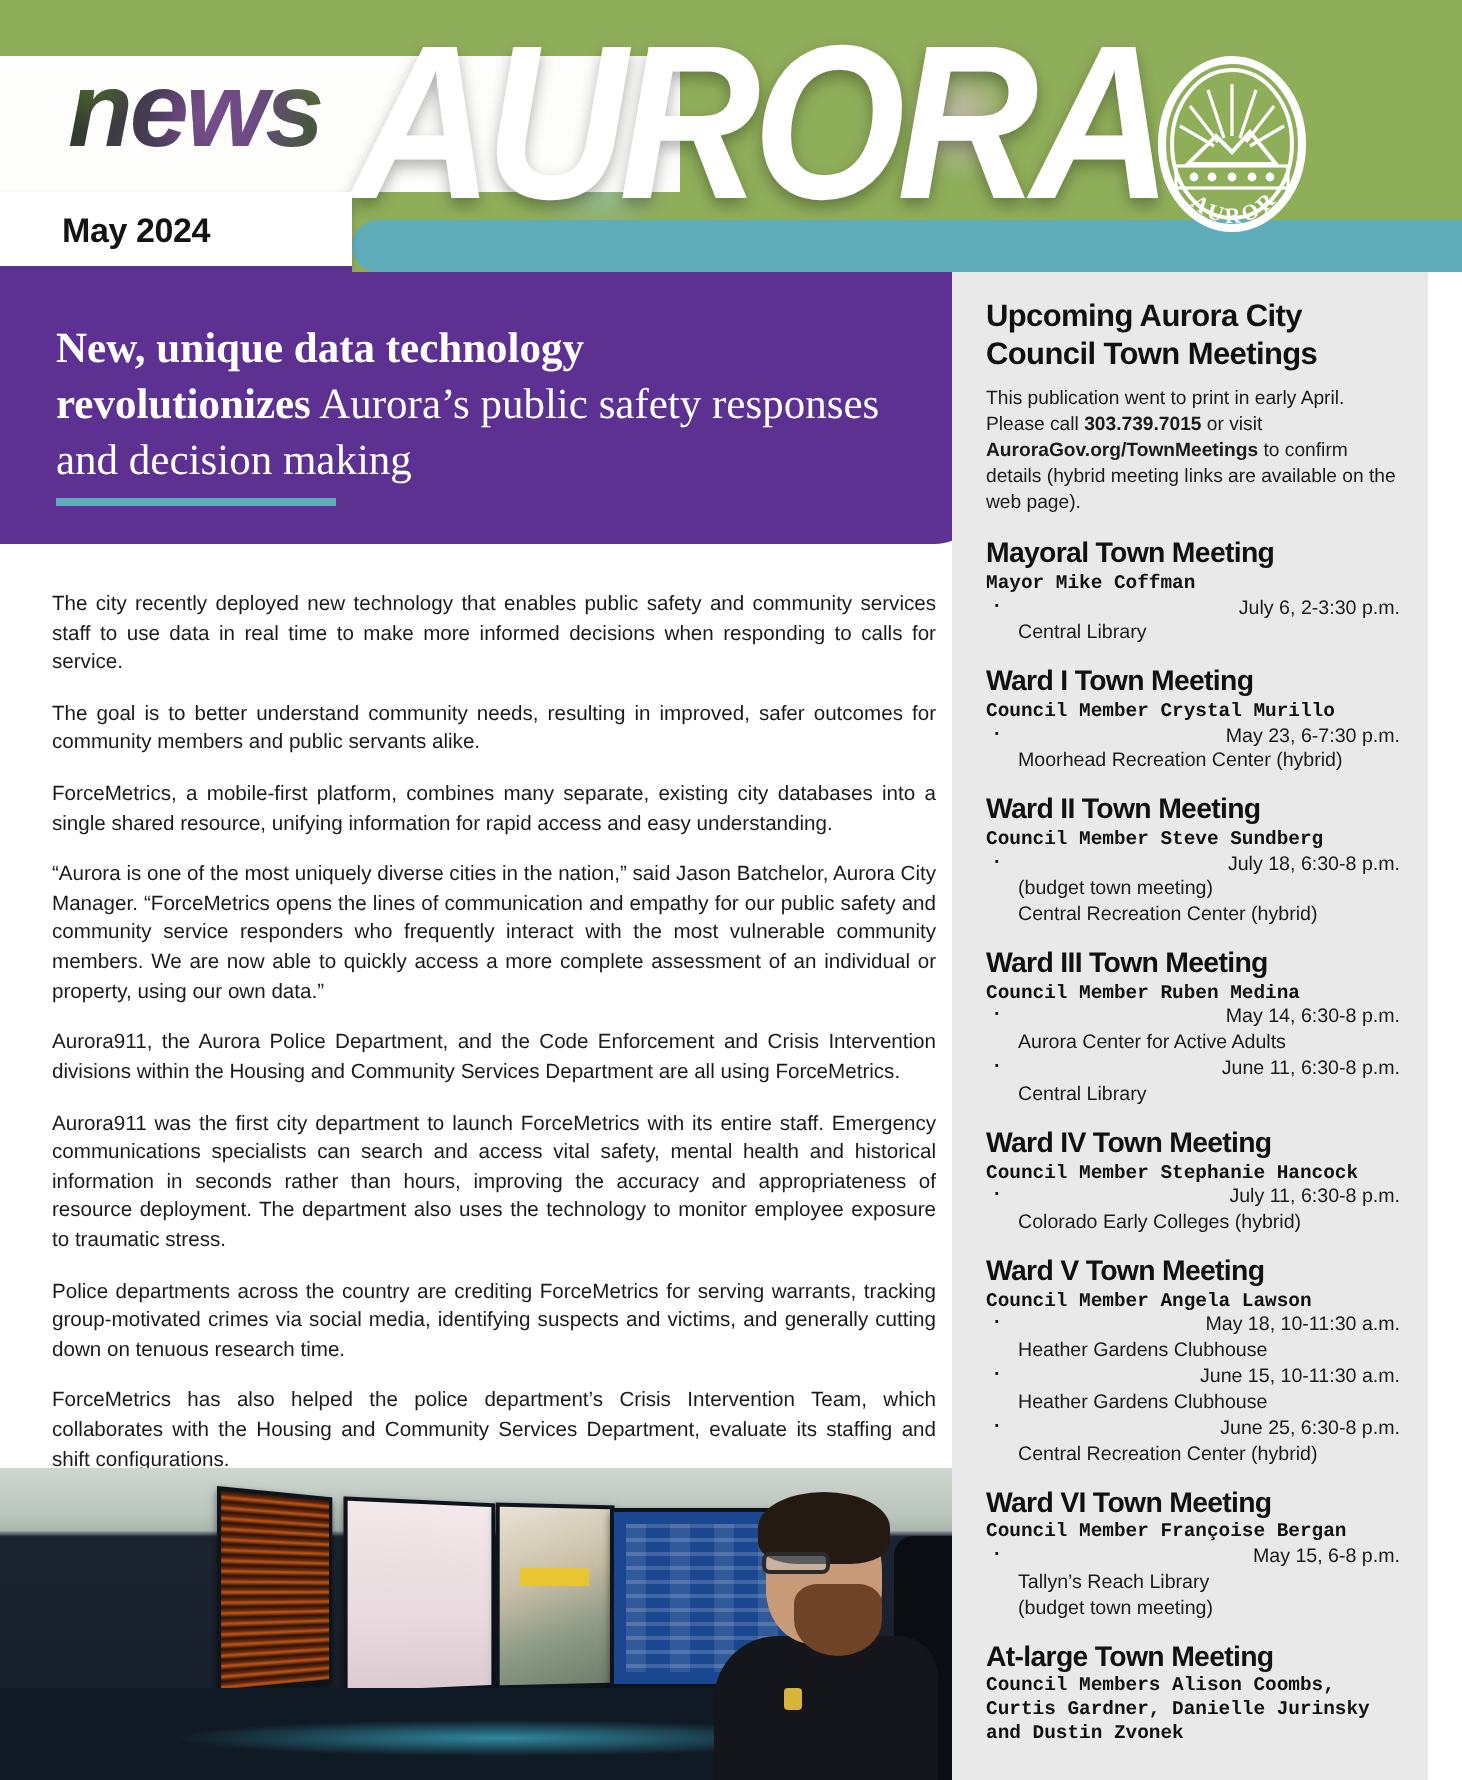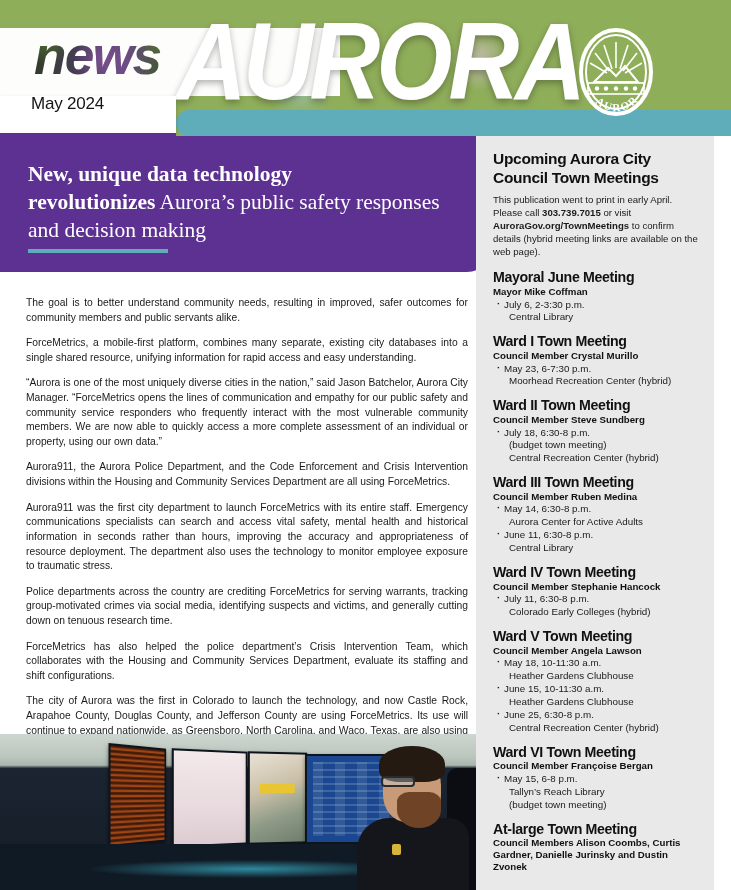--- a/index.html
+++ b/index.html
@@ -117,23 +117,23 @@
   .date-bar {
     position: absolute;
     left: 0; top: 96px;
     width: 176px; height: 37px;
     background: #ffffff;
     z-index: 4;
     box-shadow: 0 2px 4px rgba(0,0,0,0.18);
   }
   .date-text {
     position: absolute;
-    left: 31px; top: 94px;
+    left: 31px; top: 106px;
     font-size: 17px;
-    font-weight: 400;
+    font-weight: 700;
     color: #141414;
     z-index: 5;
     letter-spacing: -0.2px;
   }
   .purple-rule {
     position: absolute;
     left: 0; top: 133px;
     width: 176px; height: 5px;
     background: #5c3191;
     z-index: 5;
@@ -335,27 +335,29 @@
     color: #111111;
     line-height: 1.15;
     letter-spacing: -0.35px;
   }
   .m-member {
     font-size: 9.7px;
     font-weight: 700;
     color: #111111;
     line-height: 1.22;
     margin-bottom: 1px;
+    font-family: Liberation Mono, monospace;
   }
   .m-entry { padding-left: 11px; }
   .m-date {
     font-size: 9.8px;
     color: #1a1a1a;
     line-height: 1.32;
     position: relative;
+    text-align: right;
   }
   .m-date::before {
     content: "·";
     position: absolute;
     left: -7px; top: -1px;
     font-weight: 700;
   }
   .m-line {
     font-size: 9.8px;
     color: #1a1a1a;
@@ -413,20 +415,21 @@
 
     <div class="headline-block">
       <div class="headline">
         <span class="hl-bold">New, unique data technology</span><br>
         <span class="hl-bold">revolutionizes</span><span> Aurora’s public safety responses and decision making</span>
       </div>
       <div class="headline-rule"></div>
     </div>
 
     <div class="article">
+      <p>The city recently deployed new technology that enables public safety and community services staff to use data in real time to make more informed decisions when responding to calls for service.</p>
       <p>The goal is to better understand community needs, resulting in improved, safer outcomes for community members and public servants alike.</p>
       <p>ForceMetrics, a mobile-first platform, combines many separate, existing city databases into a single shared resource, unifying information for rapid access and easy understanding.</p>
       <p>“Aurora is one of the most uniquely diverse cities in the nation,” said Jason Batchelor, Aurora City Manager. “ForceMetrics opens the lines of communication and empathy for our public safety and community service responders who frequently interact with the most vulnerable community members. We are now able to quickly access a more complete assessment of an individual or property, using our own data.”</p>
       <p>Aurora911, the Aurora Police Department, and the Code Enforcement and Crisis Intervention divisions within the Housing and Community Services Department are all using ForceMetrics.</p>
       <p>Aurora911 was the first city department to launch ForceMetrics with its entire staff. Emergency communications specialists can search and access vital safety, mental health and historical information in seconds rather than hours, improving the accuracy and appropriateness of resource deployment. The department also uses the technology to monitor employee exposure to traumatic stress.</p>
       <p>Police departments across the country are crediting ForceMetrics for serving warrants, tracking group-motivated crimes via social media, identifying suspects and victims, and generally cutting down on tenuous research time.</p>
       <p>ForceMetrics has also helped the police department’s Crisis Intervention Team, which collaborates with the Housing and Community Services Department, evaluate its staffing and shift configurations.</p>
       <p>The city of Aurora was the first in Colorado to launch the technology, and now Castle Rock, Arapahoe County, Douglas County, and Jefferson County are using ForceMetrics. Its use will continue to expand nationwide, as Greensboro, North Carolina, and Waco, Texas, are also using the technology.</p>
     </div>
 
@@ -452,21 +455,21 @@
 
   <div class="sidebar">
     <div class="sb-title">Upcoming Aurora City Council Town Meetings</div>
 
     <div class="sb-intro">
       <span>This publication went to print in early April. Please call </span><b>303.739.7015</b><span> or visit </span><b>AuroraGov.org/TownMeetings</b><span> to confirm details (hybrid meeting links are available on the web page).</span>
     </div>
 
     <div id="meeting-list">
         <div class="meeting">
-          <div class="m-title">Mayoral June Meeting</div>
+          <div class="m-title">Mayoral Town Meeting</div>
           <div class="m-member">Mayor Mike Coffman</div>
           <div class="m-entry">
             <div class="m-date">July 6, 2-3:30 p.m.</div>
             <div class="m-line">Central Library</div>
           </div>
         </div>
         <div class="meeting">
           <div class="m-title">Ward I Town Meeting</div>
           <div class="m-member">Council Member Crystal Murillo</div>
           <div class="m-entry">

